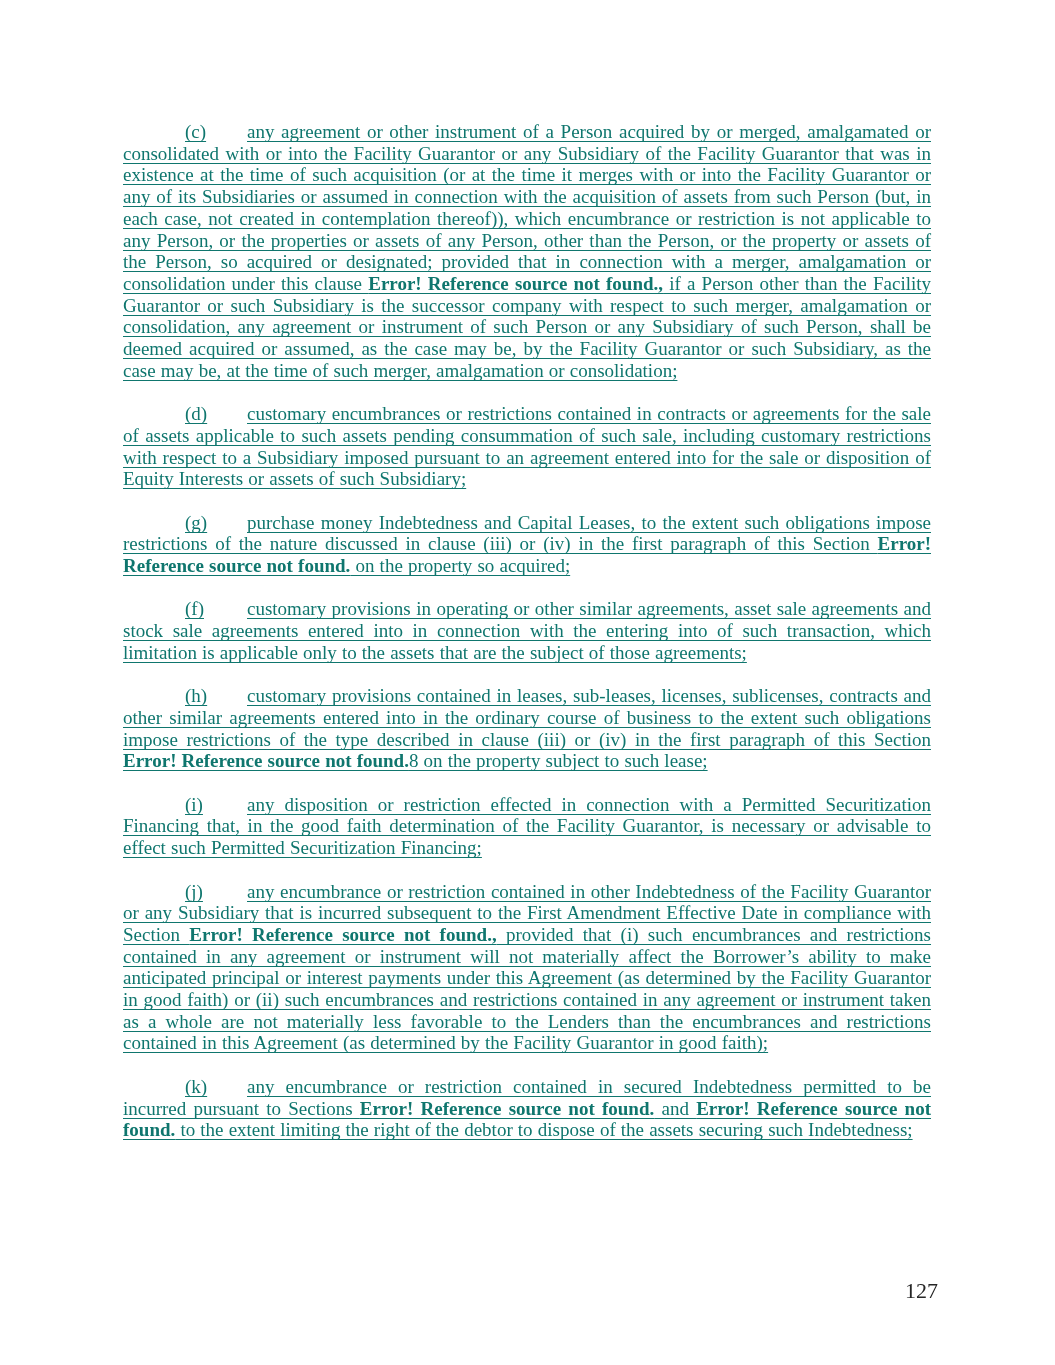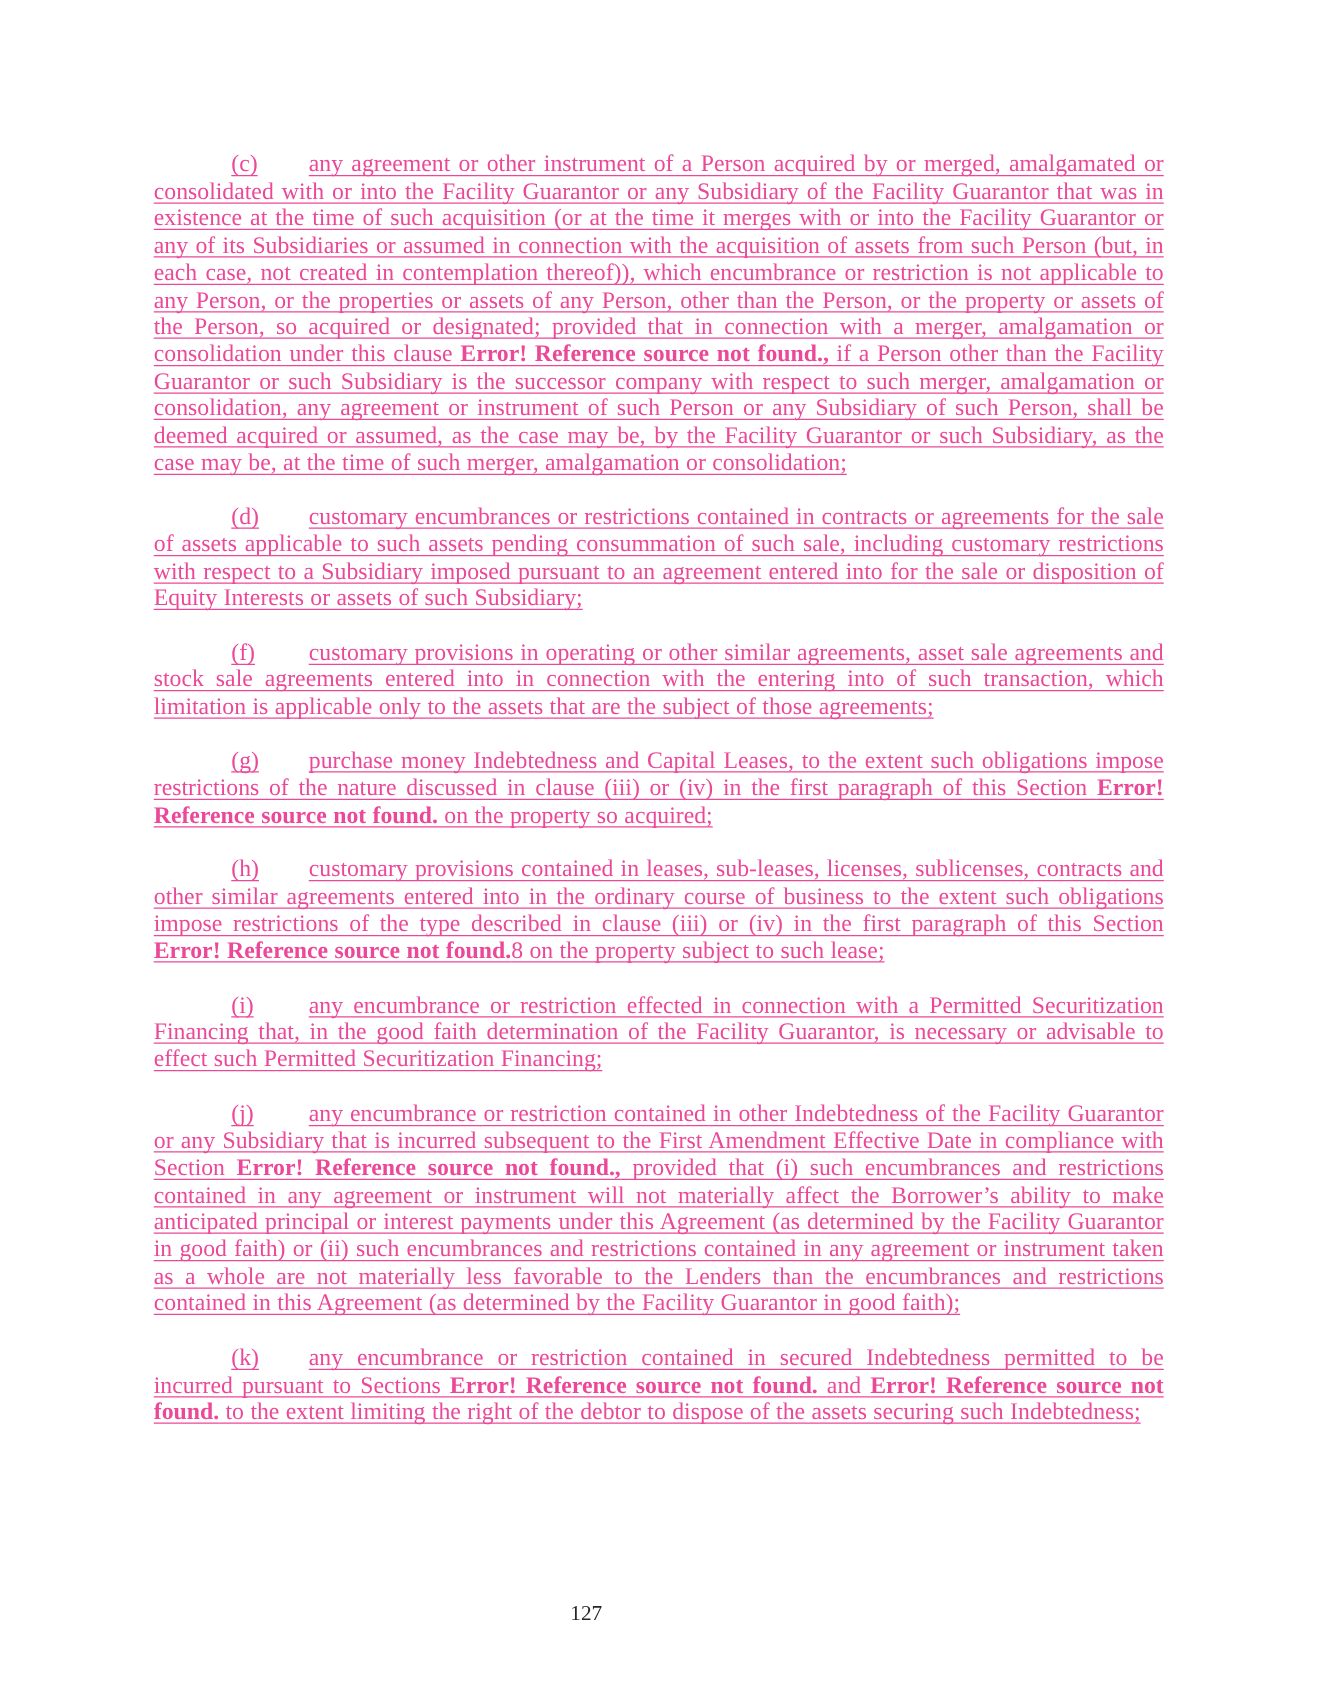--- a/index.html
+++ b/index.html
@@ -45,35 +45,35 @@
     text-decoration-thickness: 1px;
     text-underline-offset: 3px;
     text-decoration-skip-ink: none;
   }
   b { font-weight: bold; }
   .footer {
     position: absolute;
     left: 0;
     width: 938px;
     top: 1280px;
-    text-align: center;
-    font-size: 17px;
+    text-align: right;
+    font-size: 22px;
     line-height: 21.7px;
   }
 </style>
 </head>
 <body>
 
 <div class="page">
-  <div class="doc-body" style="color: #ec4899;">
+  <div class="doc-body" style="color: #0f766e;">
       <p class="para"><span class="labelbox"><span class="plabel">(c)</span></span><span>any agreement or other instrument of a Person acquired by or merged, amalgamated or consolidated with or into the Facility Guarantor or any Subsidiary of the Facility Guarantor that was in existence at the time of such acquisition (or at the time it merges with or into the Facility Guarantor or any of its Subsidiaries or assumed in connection with the acquisition of assets from such Person (but, in each case, not created in contemplation thereof)), which encumbrance or restriction is not applicable to any Person, or the properties or assets of any Person, other than the Person, or the property or assets of the Person, so acquired or designated; provided that in connection with a merger, amalgamation or consolidation under this clause </span><b>Error! Reference source not found.,</b><span> if a Person other than the Facility Guarantor or such Subsidiary is the successor company with respect to such merger, amalgamation or consolidation, any agreement or instrument of such Person or any Subsidiary of such Person, shall be deemed acquired or assumed, as the case may be, by the Facility Guarantor or such Subsidiary, as the case may be, at the time of such merger, amalgamation or consolidation;</span></p>
       <p class="para"><span class="labelbox"><span class="plabel">(d)</span></span><span>customary encumbrances or restrictions contained in contracts or agreements for the sale of assets applicable to such assets pending consummation of such sale, including customary restrictions with respect to a Subsidiary imposed pursuant to an agreement entered into for the sale or disposition of Equity Interests or assets of such Subsidiary;</span></p>
+      <p class="para"><span class="labelbox"><span class="plabel">(g)</span></span><span>purchase money Indebtedness and Capital Leases, to the extent such obligations impose restrictions of the nature discussed in clause (iii) or (iv) in the first paragraph of this Section </span><b>Error! Reference source not found.</b><span> on the property so acquired;</span></p>
       <p class="para"><span class="labelbox"><span class="plabel">(f)</span></span><span>customary provisions in operating or other similar agreements, asset sale agreements and stock sale agreements entered into in connection with the entering into of such transaction, which limitation is applicable only to the assets that are the subject of those agreements;</span></p>
-      <p class="para"><span class="labelbox"><span class="plabel">(g)</span></span><span>purchase money Indebtedness and Capital Leases, to the extent such obligations impose restrictions of the nature discussed in clause (iii) or (iv) in the first paragraph of this Section </span><b>Error! Reference source not found.</b><span> on the property so acquired;</span></p>
       <p class="para"><span class="labelbox"><span class="plabel">(h)</span></span><span>customary provisions contained in leases, sub-leases, licenses, sublicenses, contracts and other similar agreements entered into in the ordinary course of business to the extent such obligations impose restrictions of the type described in clause (iii) or (iv) in the first paragraph of this Section </span><b>Error! Reference source not found.</b><span>8 on the property subject to such lease;</span></p>
-      <p class="para"><span class="labelbox"><span class="plabel">(i)</span></span><span>any encumbrance or restriction effected in connection with a Permitted Securitization Financing that, in the good faith determination of the Facility Guarantor, is necessary or advisable to effect such Permitted Securitization Financing;</span></p>
+      <p class="para"><span class="labelbox"><span class="plabel">(i)</span></span><span>any disposition or restriction effected in connection with a Permitted Securitization Financing that, in the good faith determination of the Facility Guarantor, is necessary or advisable to effect such Permitted Securitization Financing;</span></p>
       <p class="para"><span class="labelbox"><span class="plabel">(j)</span></span><span>any encumbrance or restriction contained in other Indebtedness of the Facility Guarantor or any Subsidiary that is incurred subsequent to the First Amendment Effective Date in compliance with Section </span><b>Error! Reference source not found.,</b><span> provided that (i) such encumbrances and restrictions contained in any agreement or instrument will not materially affect the Borrower’s ability to make anticipated principal or interest payments under this Agreement (as determined by the Facility Guarantor in good faith) or (ii) such encumbrances and restrictions contained in any agreement or instrument taken as a whole are not materially less favorable to the Lenders than the encumbrances and restrictions contained in this Agreement (as determined by the Facility Guarantor in good faith);</span></p>
       <p class="para"><span class="labelbox"><span class="plabel">(k)</span></span><span>any encumbrance or restriction contained in secured Indebtedness permitted to be incurred pursuant to Sections </span><b>Error! Reference source not found.</b><span> and </span><b>Error! Reference source not found.</b><span> to the extent limiting the right of the debtor to dispose of the assets securing such Indebtedness;</span></p>
     </div>
   <div class="footer" style="color: rgb(38, 38, 38);">
     <span>127</span>
   </div>
 </div>
 
 </body></html>

